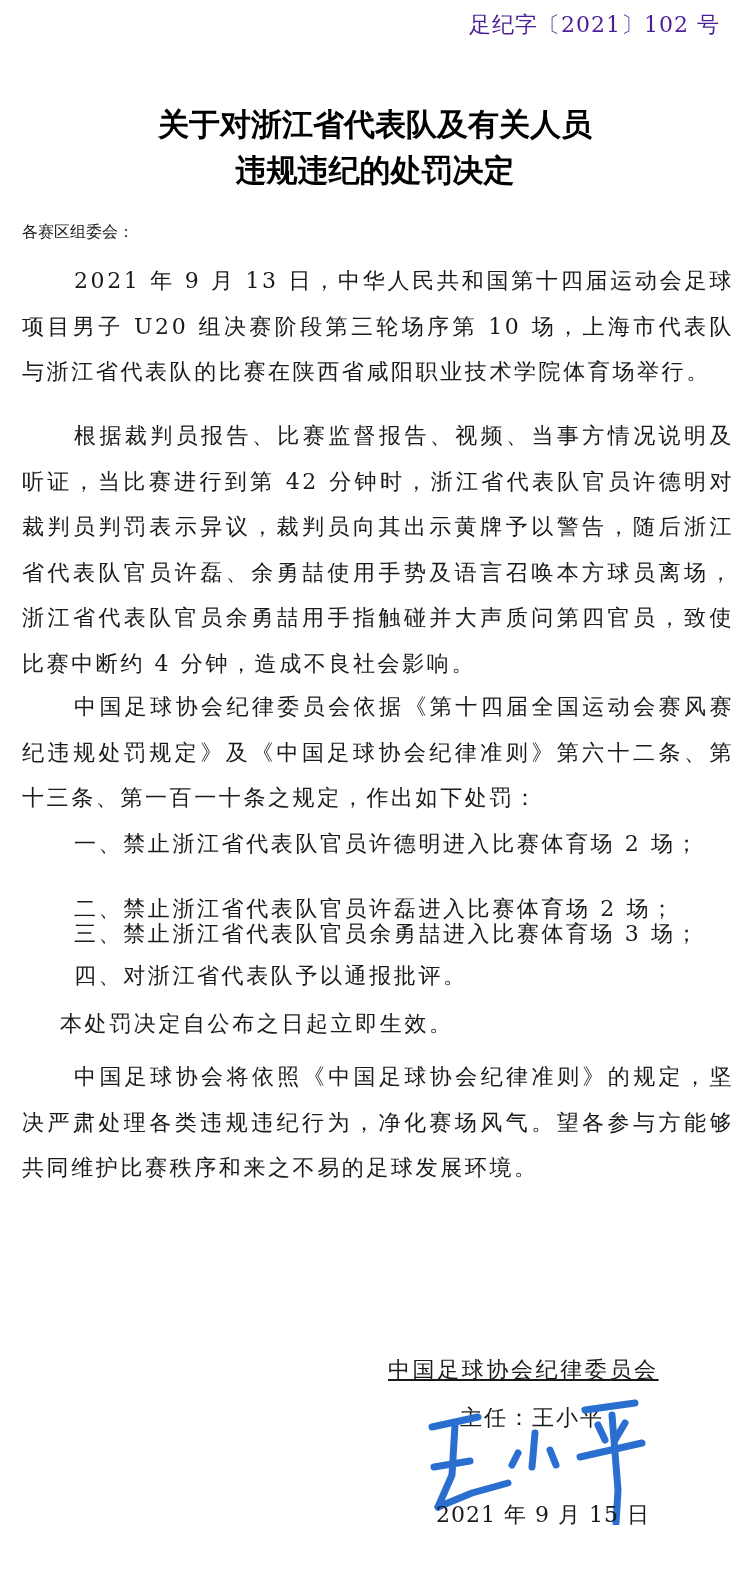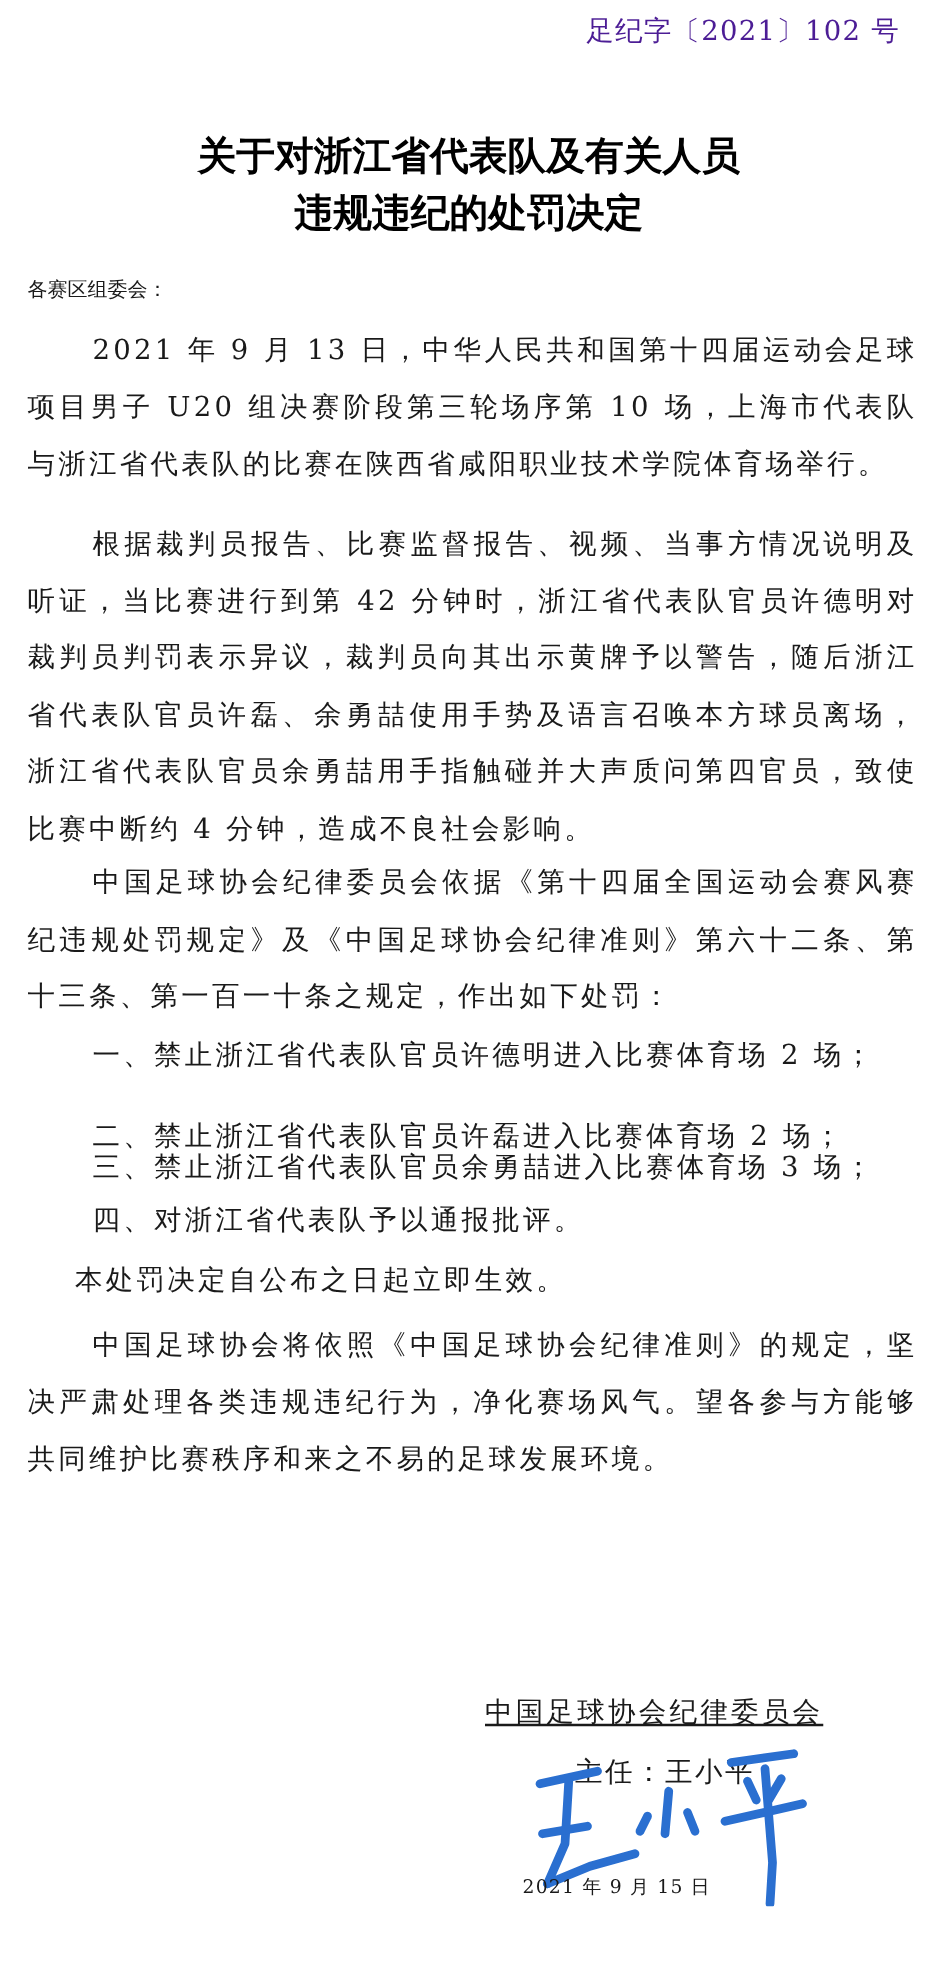--- a/index.html
+++ b/index.html
@@ -92,23 +92,23 @@
     }
     .signature {
       position: absolute;
       left: 420px;
       top: 1395px;
       width: 260px;
       height: 130px;
     }
     .date {
       position: absolute;
-      left: 418px;
+      left: 436px;
       top: 1500px;
-      font-size: 15px;
+      font-size: 22px;
       letter-spacing: 1px;
     }
   </style>
 </head>
 <body>
 
 <div class="doc-number">足纪字〔2021〕102 号</div>
 
 <div class="title title-1">关于对浙江省代表队及有关人员</div>
 <div class="title title-2">违规违纪的处罚决定</div>

